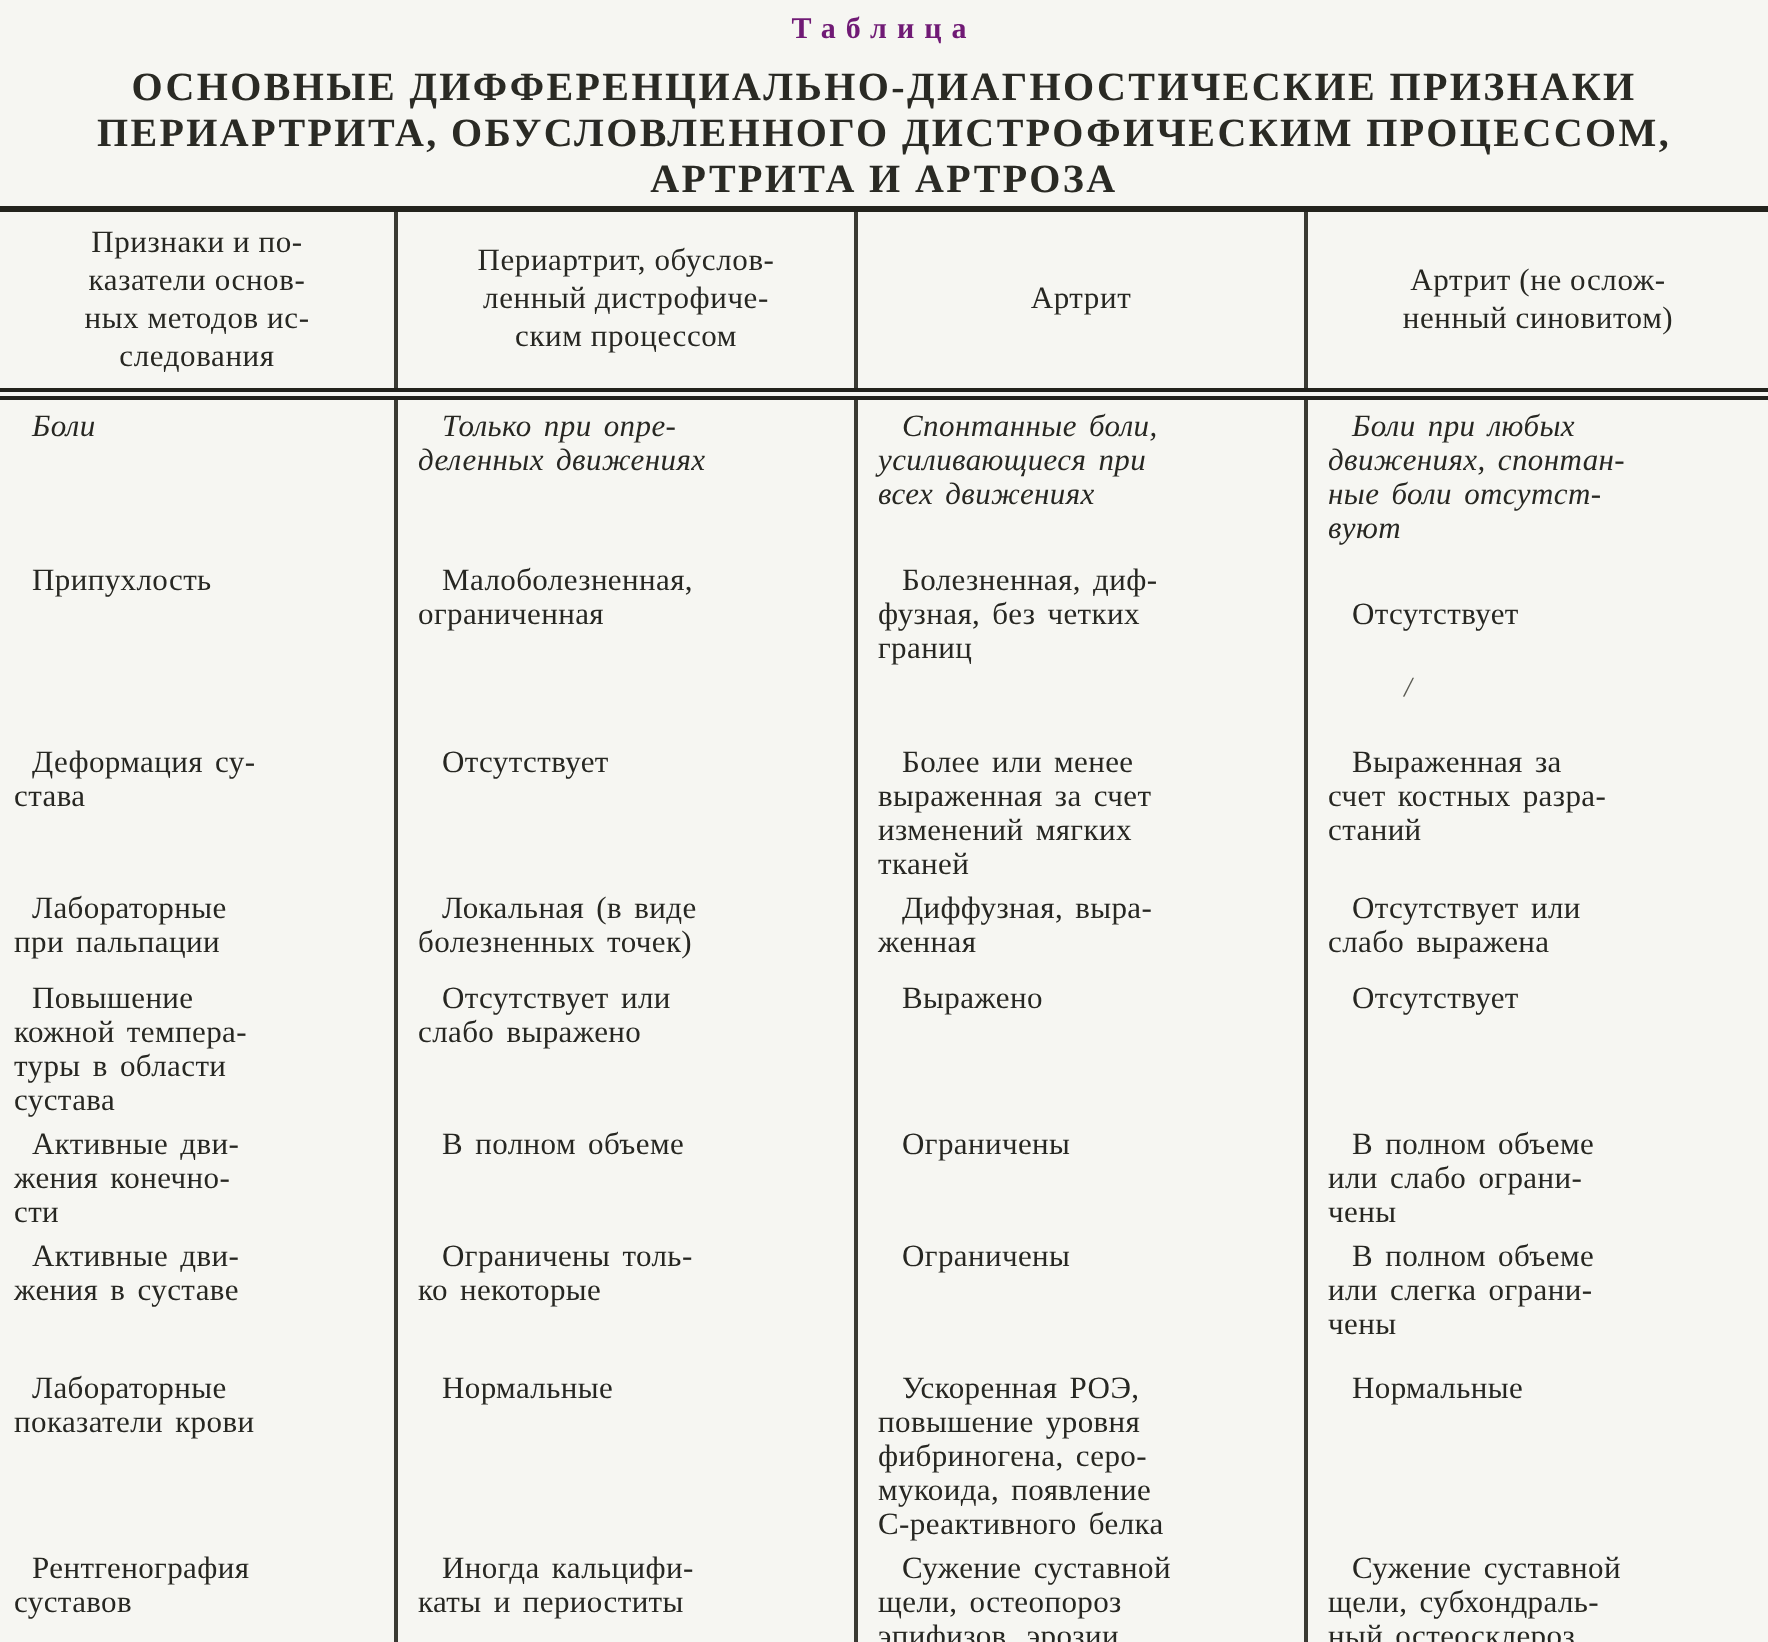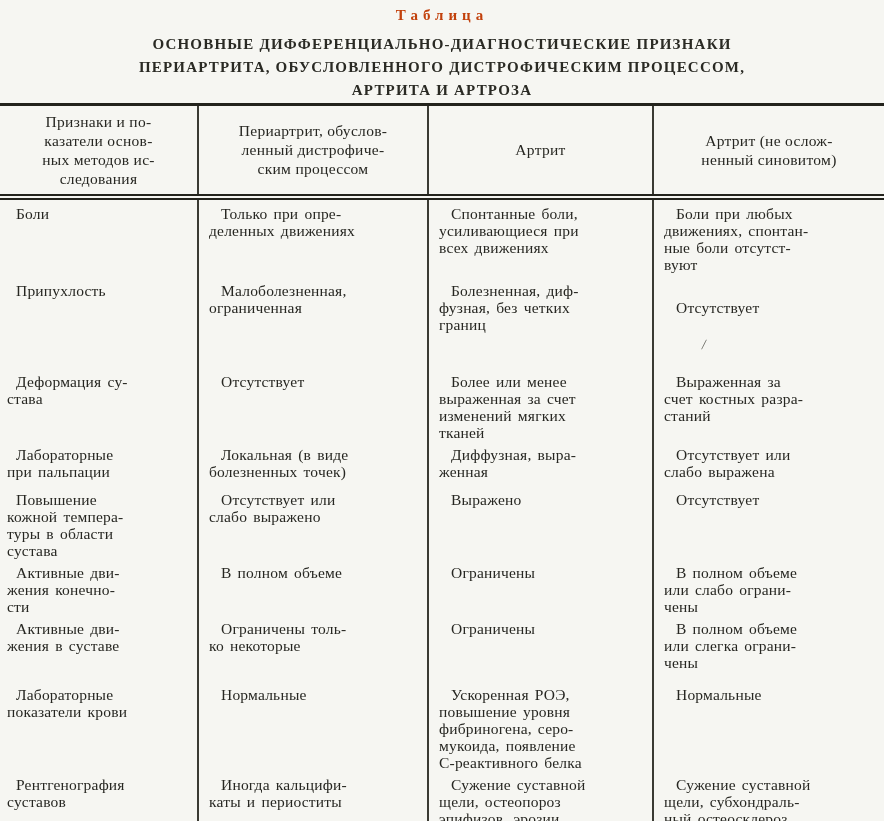--- a/index.html
+++ b/index.html
@@ -5,25 +5,25 @@
   html,body{margin:0;padding:0;background:#e8e8e4;}
   .page{
     width:884px;height:821px;position:relative;overflow:hidden;
     background:#f6f6f2;
     color:#272722;
     font-family:"Liberation Serif","DejaVu Serif",serif;
   }
   .head{height:103px;box-sizing:border-box;padding-top:7px;}
   .kicker{
     text-align:center;font-weight:bold;font-size:15px;
-    letter-spacing:5px;color:#c2410c;
+    letter-spacing:5px;color:#701a75;
   }
   .doc-title{
     margin-top:9px;text-align:center;font-weight:bold;
-    font-size:15px;line-height:23px;letter-spacing:1.2px;
+    font-size:20px;line-height:23px;letter-spacing:1.2px;
     white-space:pre-line;color:#2a2a24;
   }
   table.diag{
     border-collapse:collapse;table-layout:fixed;width:884px;
   }
   table.diag col.c1{width:198px;}
   table.diag col.c2{width:230px;}
   table.diag col.c3{width:225px;}
   table.diag col.c4{width:231px;}
   table.diag th{
@@ -37,21 +37,21 @@
   table.diag th + th, table.diag td + td{
     border-left:2px solid #3a3a33;
   }
   table.diag td{
     vertical-align:top;font-size:15.5px;line-height:17px;
     letter-spacing:.2px;word-spacing:2px;
     white-space:pre-line;text-indent:12px;
     padding:5px 8px 0 10px;box-sizing:border-box;
   }
   table.diag td.c1{padding-left:7px;padding-right:4px;text-indent:9px;}
-  tbody tr:nth-child(1){height:80px;}
+  tbody tr:nth-child(1){height:80px;font-style:italic;}
   tbody tr:nth-child(2){height:55px;}
   tbody tr:nth-child(3){height:72px;margin-left:20px;}
   tbody tr:nth-child(4){height:45px;}
   tbody tr:nth-child(5){height:72px;}
   tbody tr:nth-child(6){height:55px;}
   tbody tr:nth-child(7){height:66px;}
   tbody tr:nth-child(8){height:89px;}
   .cell-text{display:block;white-space:pre-line;}
   .stray-mark{
     display:block;margin:6px 0 0 38px;text-indent:0;

